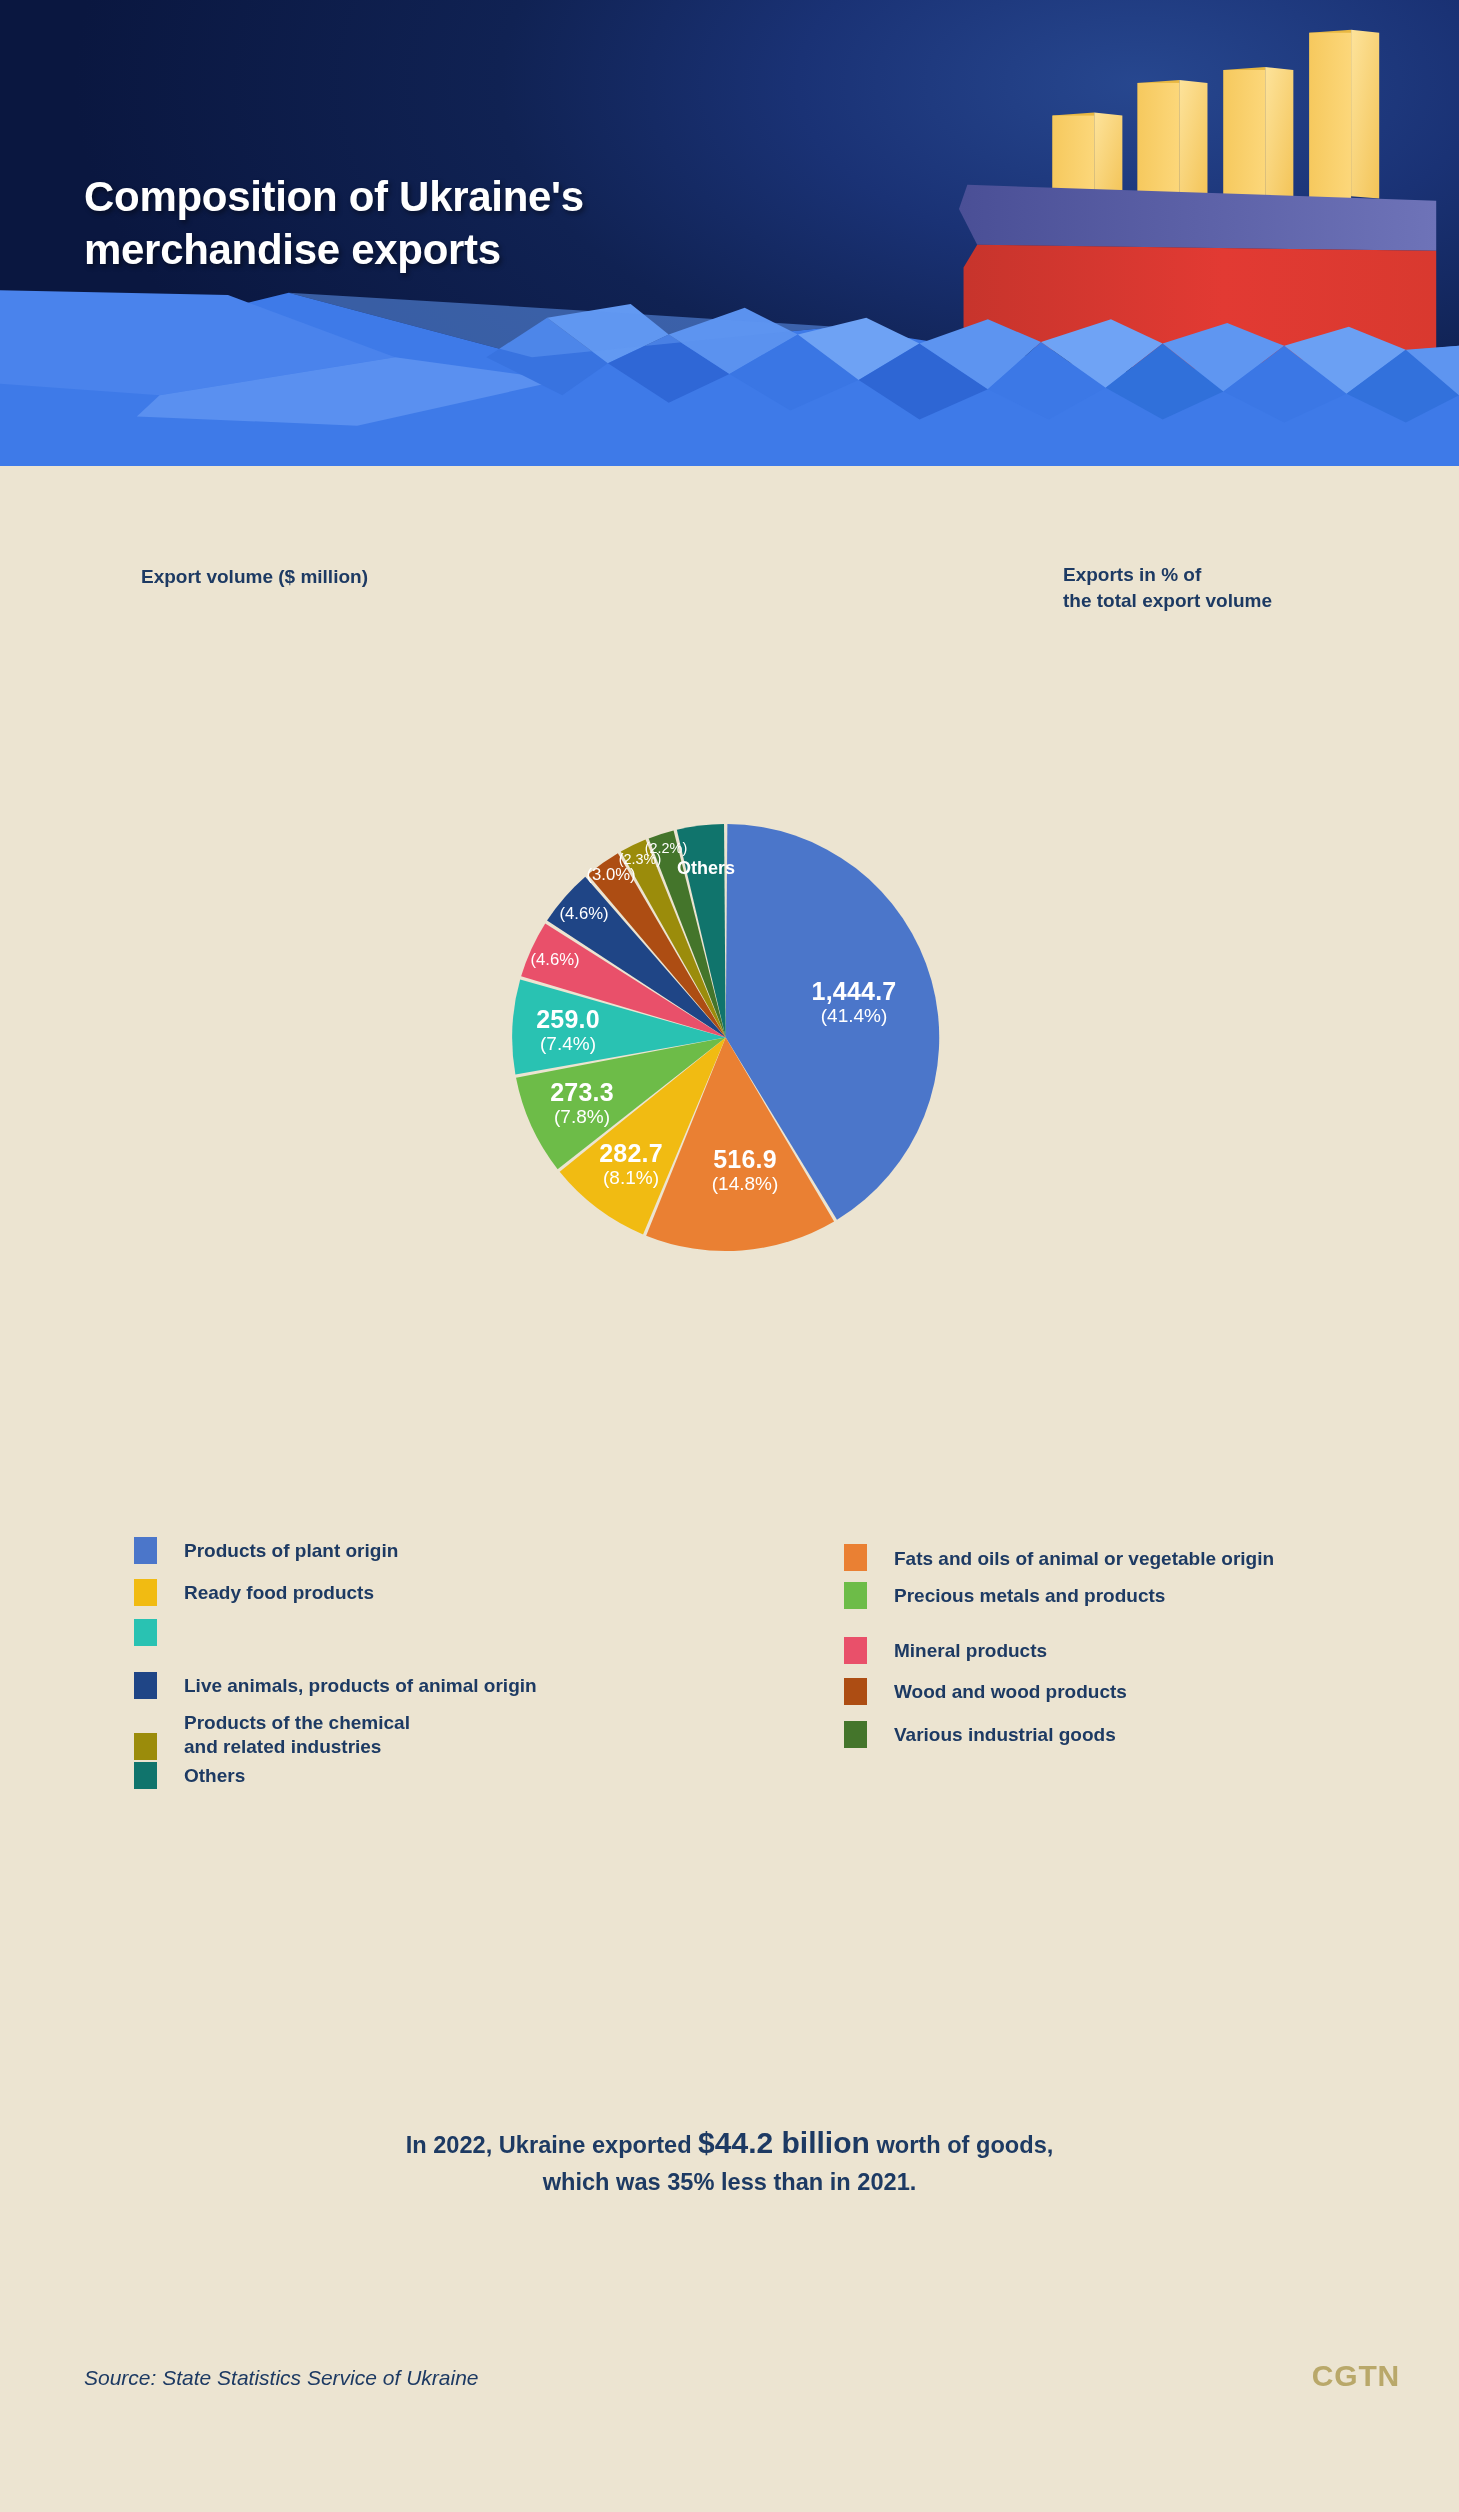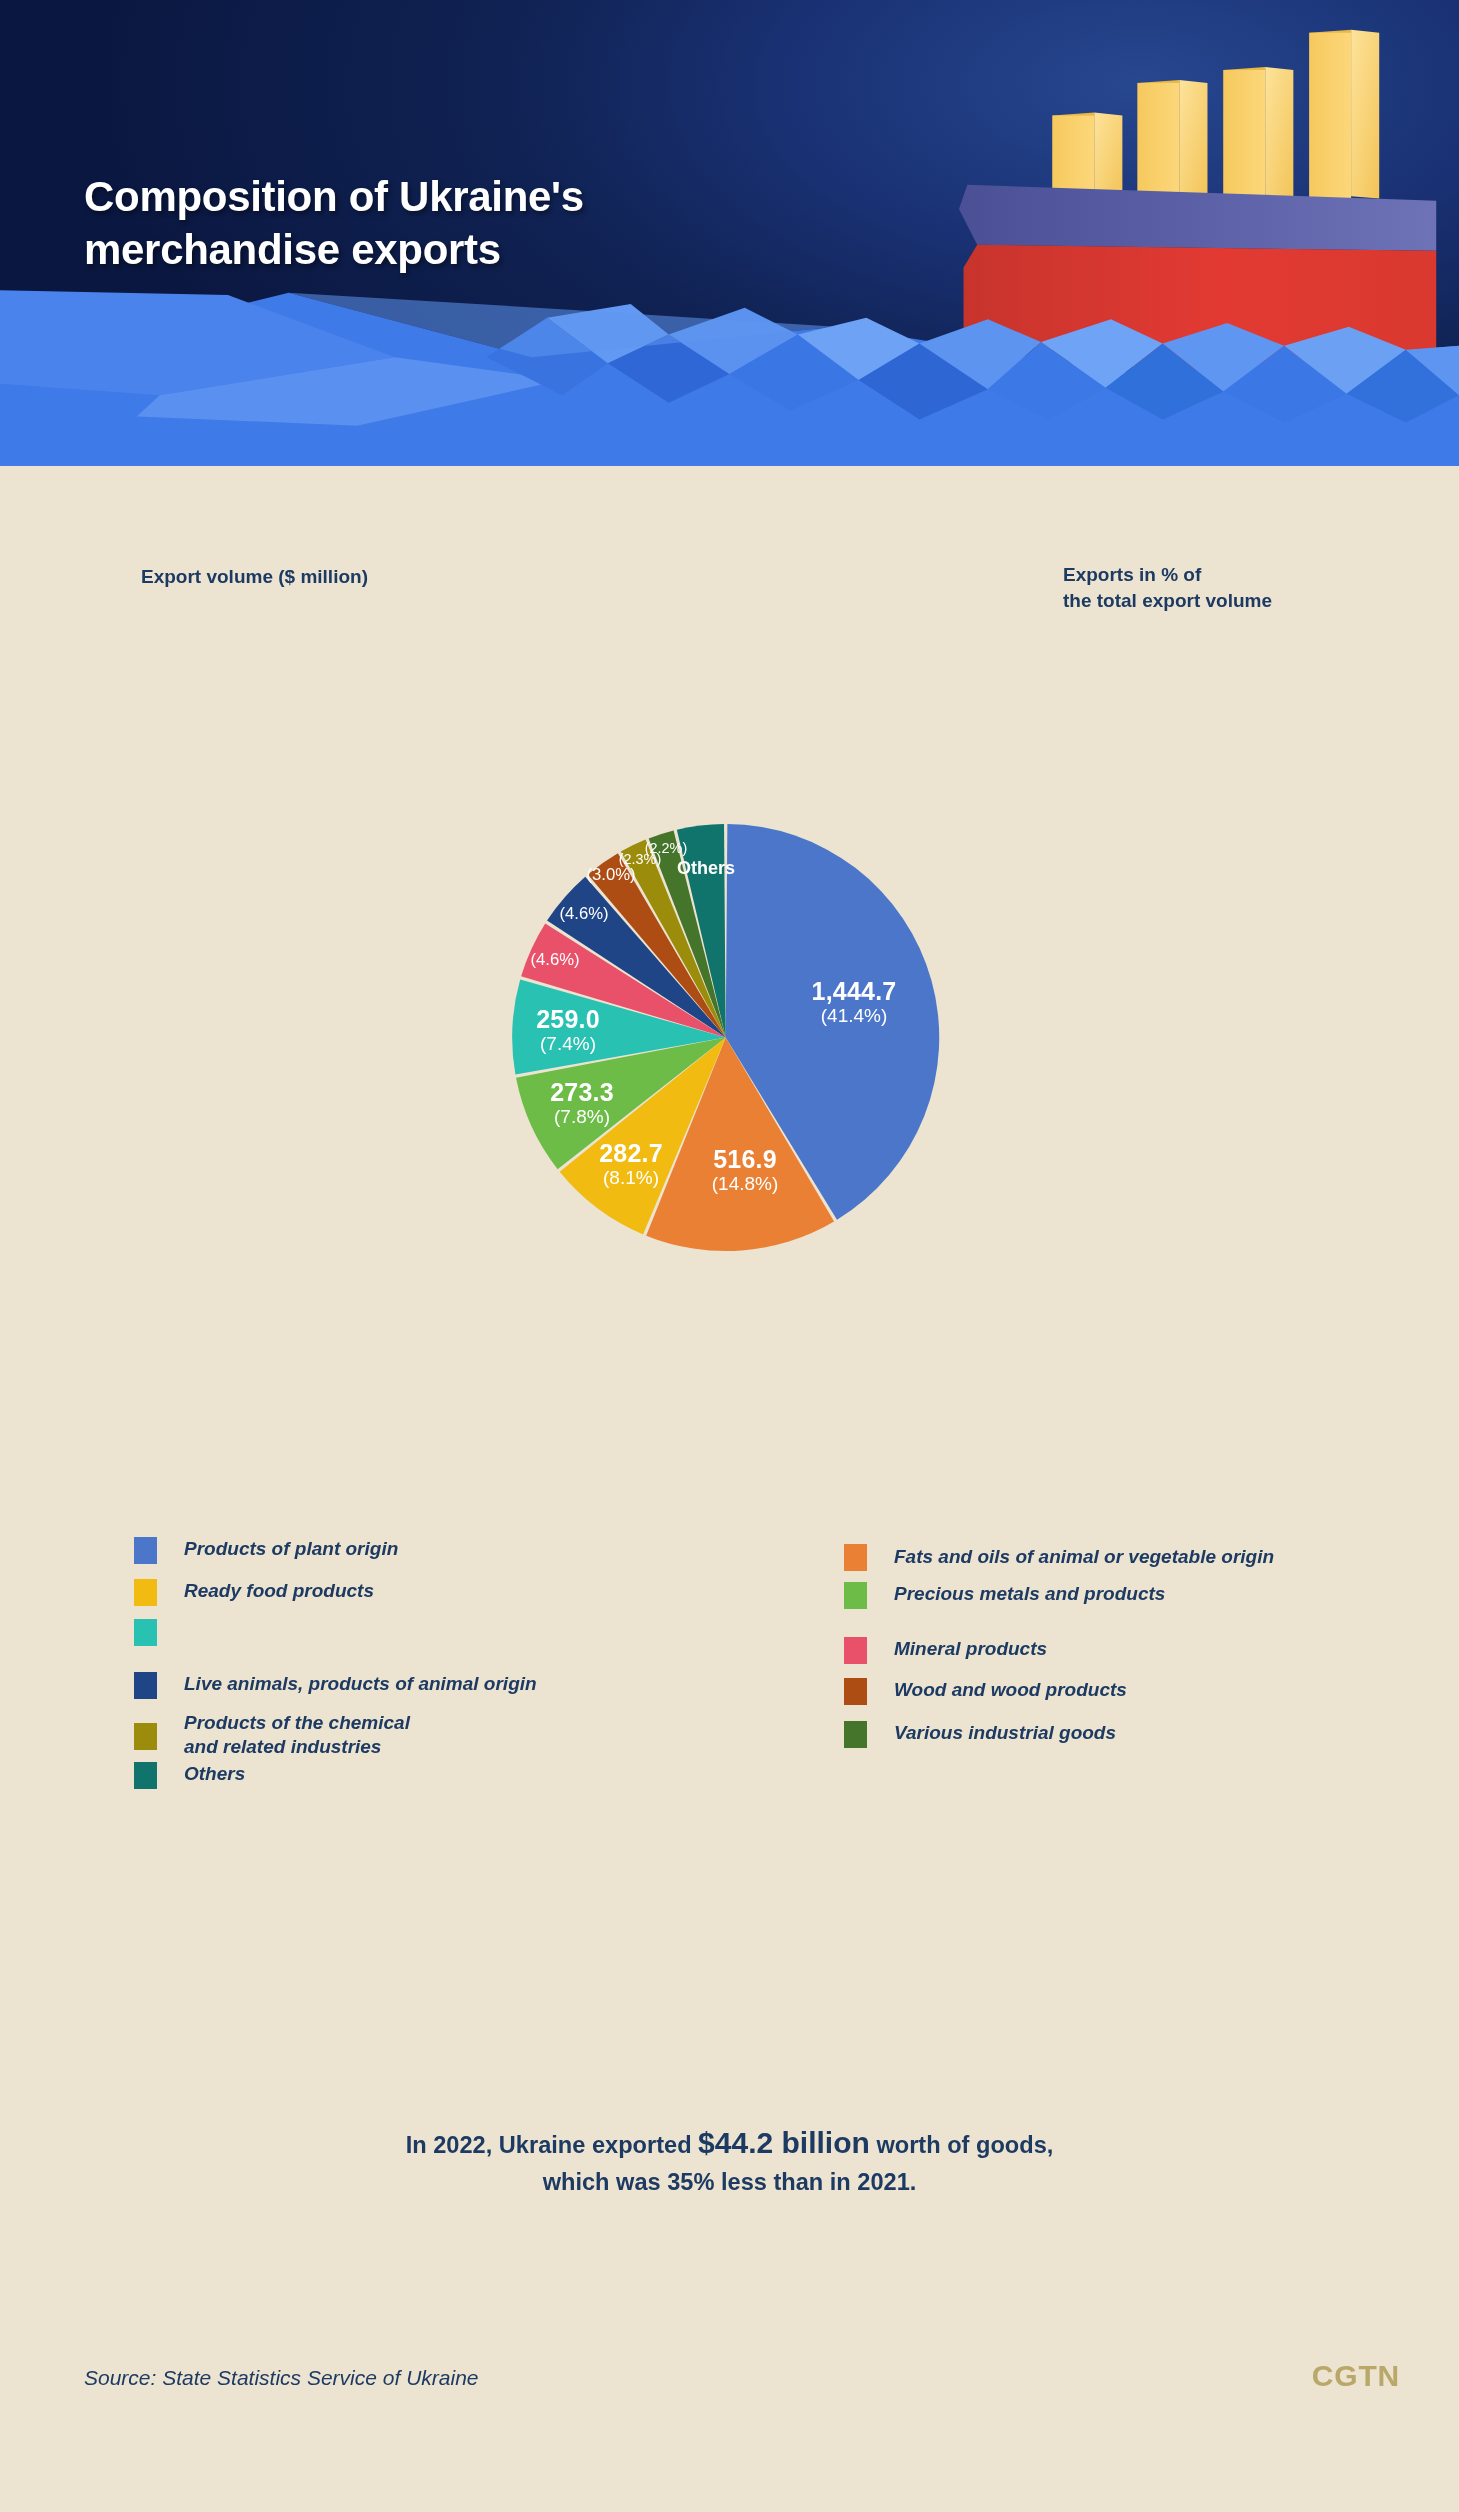--- a/index.html
+++ b/index.html
@@ -46,21 +46,21 @@
   .slice-label .pct { display:block; font-size:19px; font-weight:normal; }
   .slice-label.small .pct { font-size:16.7px; }
   .slice-label.tiny  .pct { font-size:14.4px; }
   .slice-label.name  { font-size:18px; font-weight:bold; }
 
   
   .legend { position:absolute; left:0; top:1535px; width:1459px; }
   .legend-col { position:absolute; }
   .legend-col.left  { left:134px; width:669px; }
   .legend-col.right { left:844px; width:631px; }
-  .legend-item { position:absolute; display:flex; align-items:center;font-style:italic; }
+  .legend-item { position:absolute; display:flex; align-items:flex-end; }
   .swatch {
     width:23px; height:27px; flex:0 0 23px; margin-top:1.5px;
   }
   .legend-text {
     margin-left:27px; color:#1d3a63;
     font-size:19px; font-weight:bold; line-height:1.28;
     white-space:pre-line;
   }
 
   

